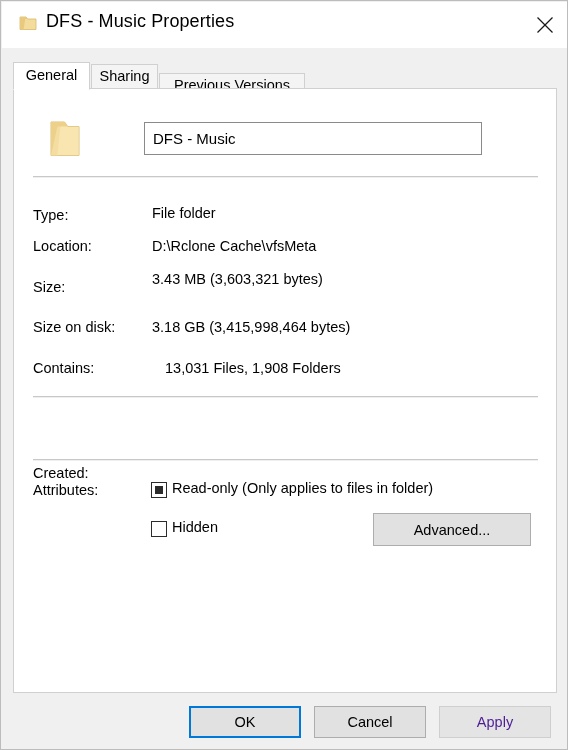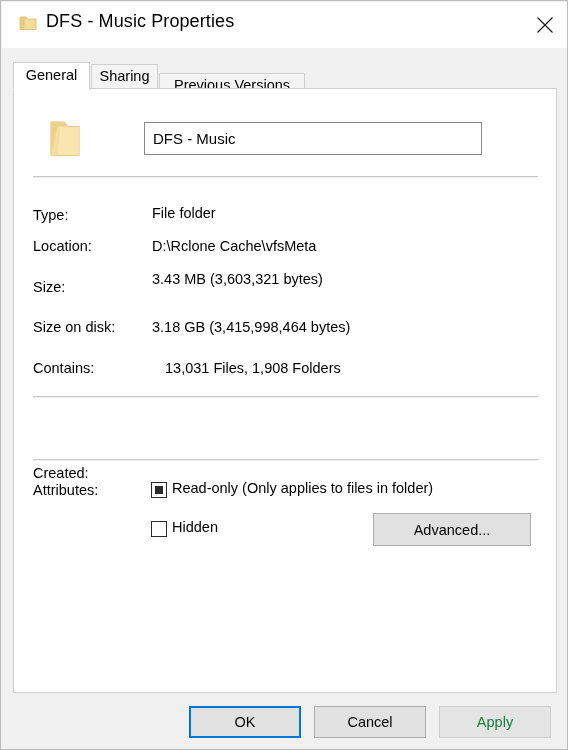--- a/index.html
+++ b/index.html
@@ -201,21 +201,21 @@
     color: #000000;
     text-align: center;
     cursor: default;
     padding: 0;
   }
   .btn.default {
     border: 2px solid #0078d7;
     background: #e1e1e1;
   }
   .btn.disabled {
-    color: #15803d;
+    color: #4c1d95;
     background: #e4e4e4;
     border: 1px solid #cfcfcf;
   }
 
   .btn-advanced { left: 372px; top: 512px; width: 158px; height: 33px; }
   .btn-ok       { left: 188px; top: 705px; width: 112px; height: 32px; }
   .btn-cancel   { left: 313px; top: 705px; width: 112px; height: 32px; }
   .btn-apply    { left: 438px; top: 705px; width: 112px; height: 32px; }
 </style>
 </head>

